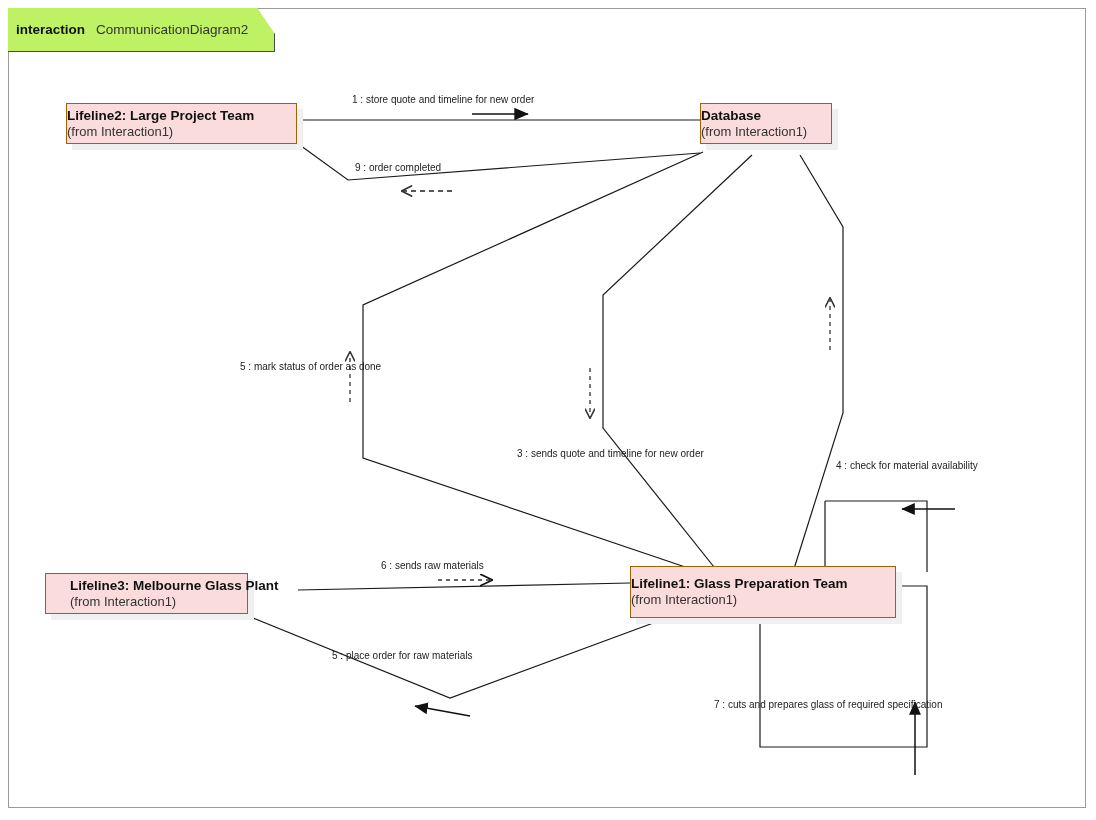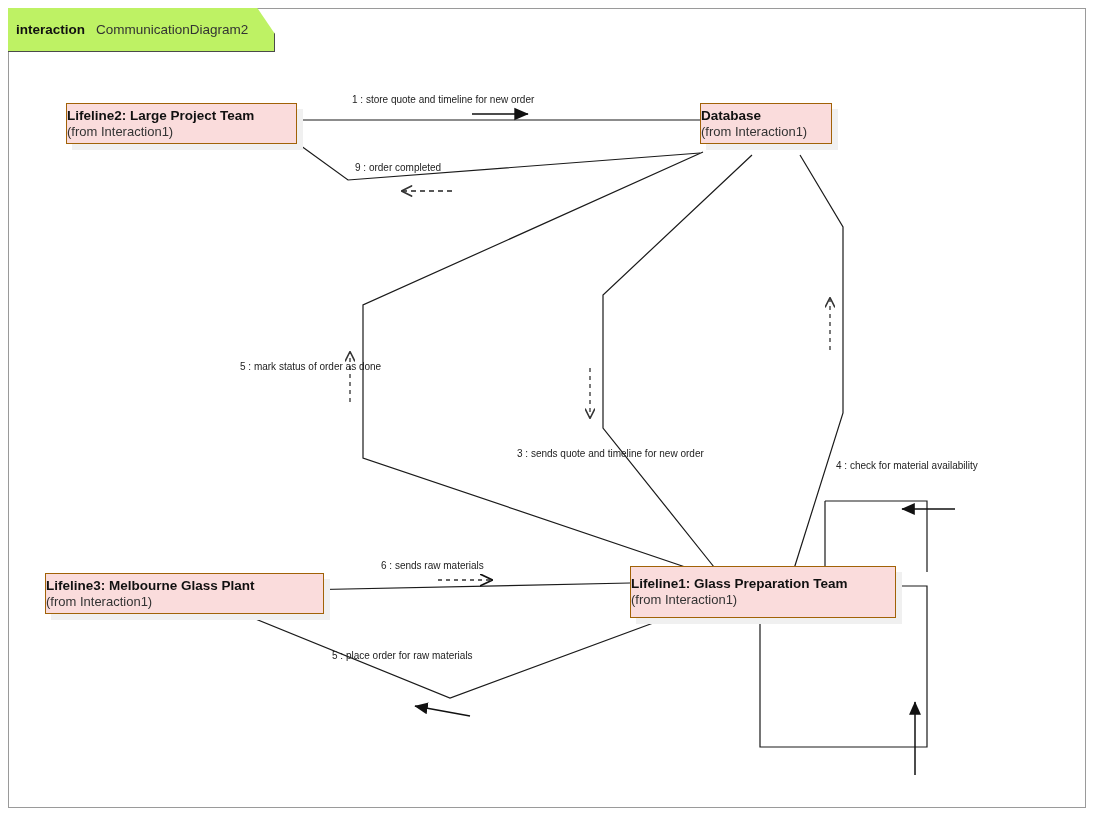--- a/index.html
+++ b/index.html
@@ -166,21 +166,21 @@
   <div class="lifeline" style="left:66px; top:103px; width:231px; height:41px;">
     <span class="ln-name">Lifeline2: Large Project Team</span>
     <span class="ln-from">(from Interaction1)</span>
   </div>
 
   <div class="lifeline" style="left:700px; top:103px; width:132px; height:41px;">
     <span class="ln-name">Database</span>
     <span class="ln-from">(from Interaction1)</span>
   </div>
 
-  <div class="lifeline" style="left:45px; top:573px; width:279px; height:41px;">
+  <div class="lifeline" style="left:45px; top:573px; width:203px; height:41px;padding-left:24px;">
     <span class="ln-name">Lifeline3: Melbourne Glass Plant</span>
     <span class="ln-from">(from Interaction1)</span>
   </div>
 
   <div class="lifeline" style="left:630px; top:566px; width:266px; height:52px;">
     <span class="ln-name">Lifeline1: Glass Preparation Team</span>
     <span class="ln-from">(from Interaction1)</span>
   </div>
 
   <div class="msg" style="left:352px; top:94px;">1 : store quote and timeline for new order</div>
@@ -191,14 +191,15 @@
   <div class="msg" style="left:240px; top:361px;">5 : mark status of order as done</div>
 
   <div class="msg" style="left:480px; top:448px;margin-left:37px;">3 : sends quote and timeline for new order</div>
 
   <div class="msg" style="left:836px; top:460px;">4 : check for material availability</div>
 
   <div class="msg" style="left:381px; top:560px;text-align:right;">6 : sends raw materials</div>
 
   <div class="msg" style="left:332px; top:650px;">5 : place order for raw materials</div>
 
+  <div class="msg" style="left:714px; top:699px;">7 : cuts and prepares glass of required specification</div>
 
 </div>
 
 </body></html>

